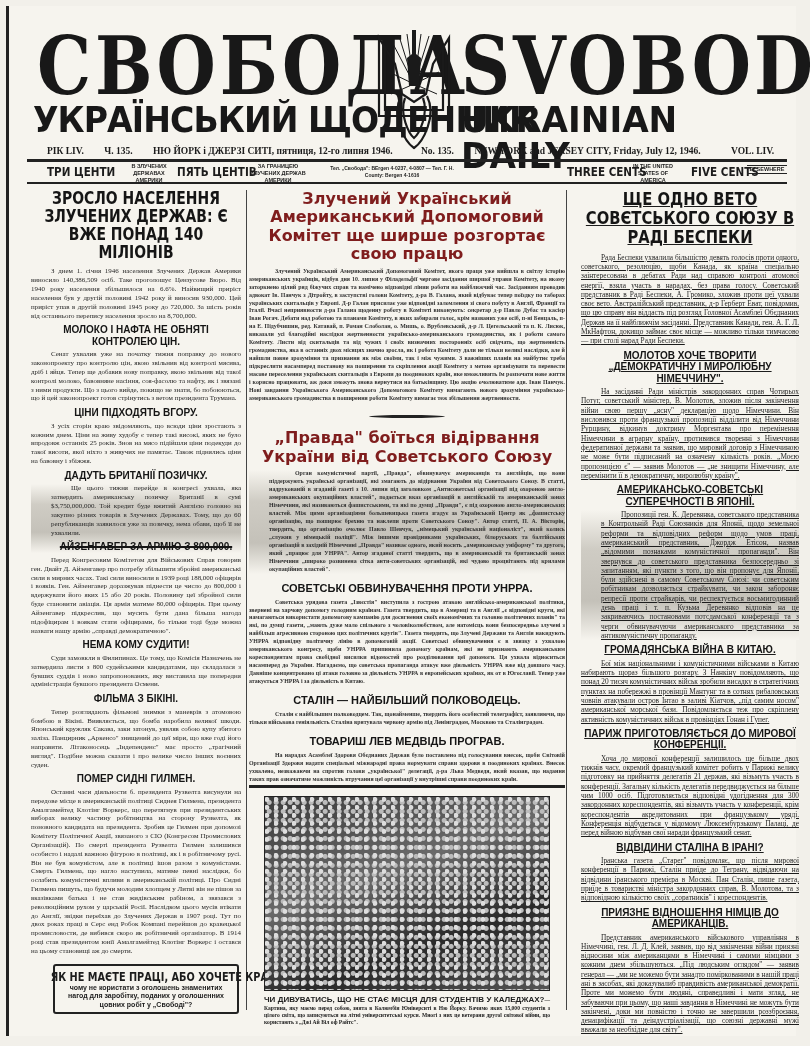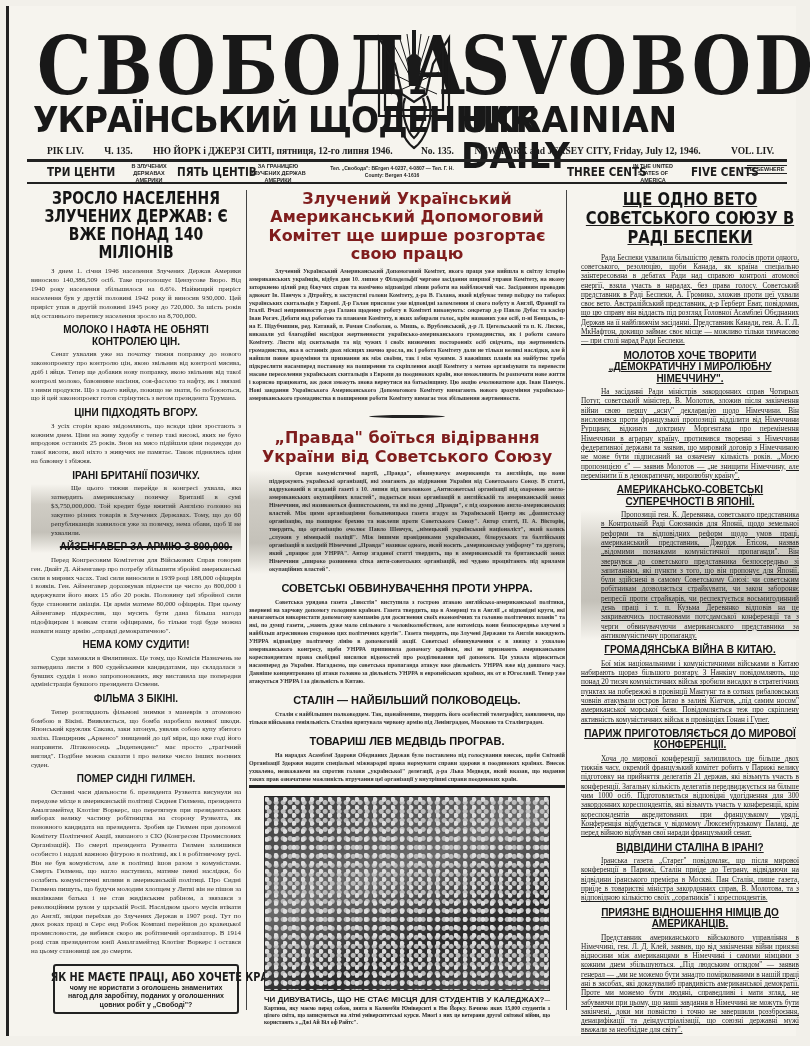--- a/index.html
+++ b/index.html
@@ -178,21 +178,21 @@
   <section class="col col-left" style="padding:0 4px 0 22px;">
     <h1 class="head-big">ЗРОСЛО НАСЕЛЕННЯ ЗЛУЧЕНИХ ДЕРЖАВ: Є ВЖЕ ПОНАД 140 МІЛІОНІВ</h1>
     <p class="body-text" style="font-size: 6.956px;">З днем 1. січня 1946 населення Злучених Держав Америки виносило 140,386,509 осіб. Таке проголошує Цензусове Бюро. Від 1940 року населення збільшилося на 6.6%. Найвищий приріст населення був у другій половині 1942 року й виносив 930,000. Цей приріст упав в другій половині 1945 року до 720,000. За шість років від останнього перепису населення зросло на 8,700,000.</p>
 
     <h3 class="sub-head">МОЛОКО І НАФТА НЕ ОБНЯТІ КОНТРОЛЕЮ ЦІН.</h3>
     <p class="body-text" style="font-size: 6.956px;">Сенат ухвалив уже на початку тижня поправку до нового законопроекту про контролю цін, якою звільнив від контролі мясива, дріб і яйця. Тепер ще добавив нову поправку, якою звільнив від такої контролі молоко, бавовняне насіння, соя-фасолю та нафту, як і звязані з ними продукти. Що з цього вийде, покищо не знати, бо побоюються, що й цей законопроект готов стрінутись з ветом президента Трумана.</p>
 
     <h3 class="sub-head">ЦІНИ ПІДХОДЯТЬ ВГОРУ.</h3>
     <p class="body-text" style="font-size: 6.956px;">З усіх сторін краю звідомляють, що всюди ціни зростають з кожним днем. Ціни на живу худобу є тепер такі високі, яких не було впродовж останніх 25 років. Знов на мясо підійшли ціни подекуди до такої висоти, якої ніхто з живучих не памятає. Також піднялись ціни на бавовну і збіжжя.</p>
 
-    <h3 class="sub-head">ІРАНІ БРИТАНІЇ ПОЗИЧКУ.</h3>
+    <h3 class="sub-head">ДАДУТЬ БРИТАНІЇ ПОЗИЧКУ.</h3>
     <div class="shade">
       <p class="body-text" style="font-size: 6.956px;">Ще цього тижня перейде в конгресі ухвала, яка затвердить американську позичку Британії в сумі $3,750,000,000. Той кредит буде вжитий Англією головно на закупно різних товарів в Злучених Державах. Тому, що до 60 републиканців заявилося уже за позичку, нема обави, щоб її не ухвалили.</p>
       <h3 class="sub-head" style="text-decoration:line-through;text-decoration-thickness:2px;">АЙЗЕНГАВЕР ЗА АРМІЮ З 800,000.</h3>
     </div>
     <p class="body-text" style="font-size: 6.956px;">Перед Конгресовим Комітетом для Військових Справ говорив ген. Двайт Д. Айзенгавер про потребу збільшити збройні американські сили в мирних часах. Такі сили виносили в 1939 році 188,000 офіцирів і вояків. Ген. Айзенгавер доразжував піднести це число до 800,000 і вдержувати його яких 15 або 20 років. Половину цеї збройної сили буде становити авіація. Ця армія матиме 80,000 офіцирів. При цьому Айзенгавер підкреслив, що мусить бути дана більша нагода підофіцирам і воякам стати офіцирами, бо тільки тоді буде можна назвати нашу армію „справді демократичною".</p>
 
     <h3 class="sub-head">НЕМА КОМУ СУДИТИ!</h3>
     <p class="body-text" style="font-size: 6.956px;">Суди замовкли в Филипинах. Це тому, що Комісія Назначень не затвердила листи з 800 судейськими кандидатами, що складалася з бувших суддів і ново запропонованих, яку виставила ще попередня адміністрація бувшого президента Осмени.</p>
 
     <h3 class="sub-head">ФІЛЬМА З БІКІНІ.</h3>

